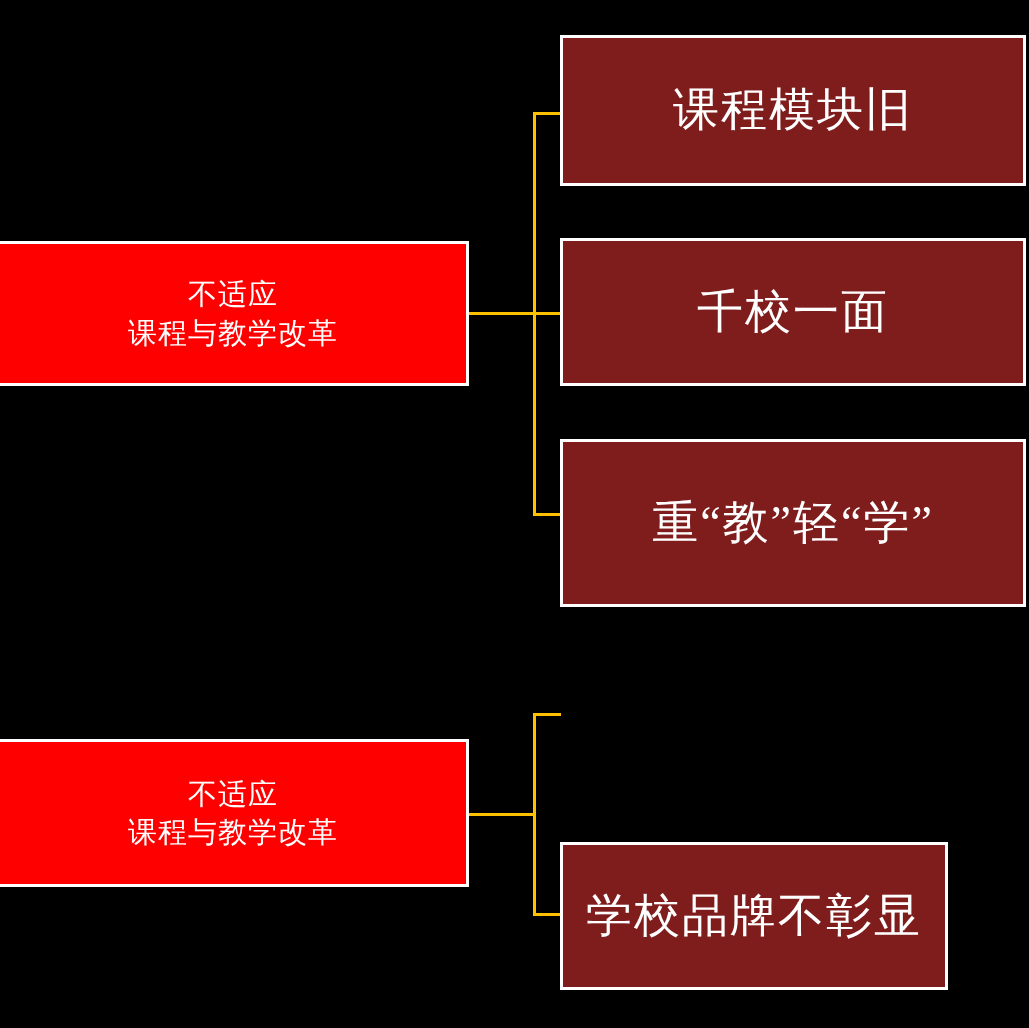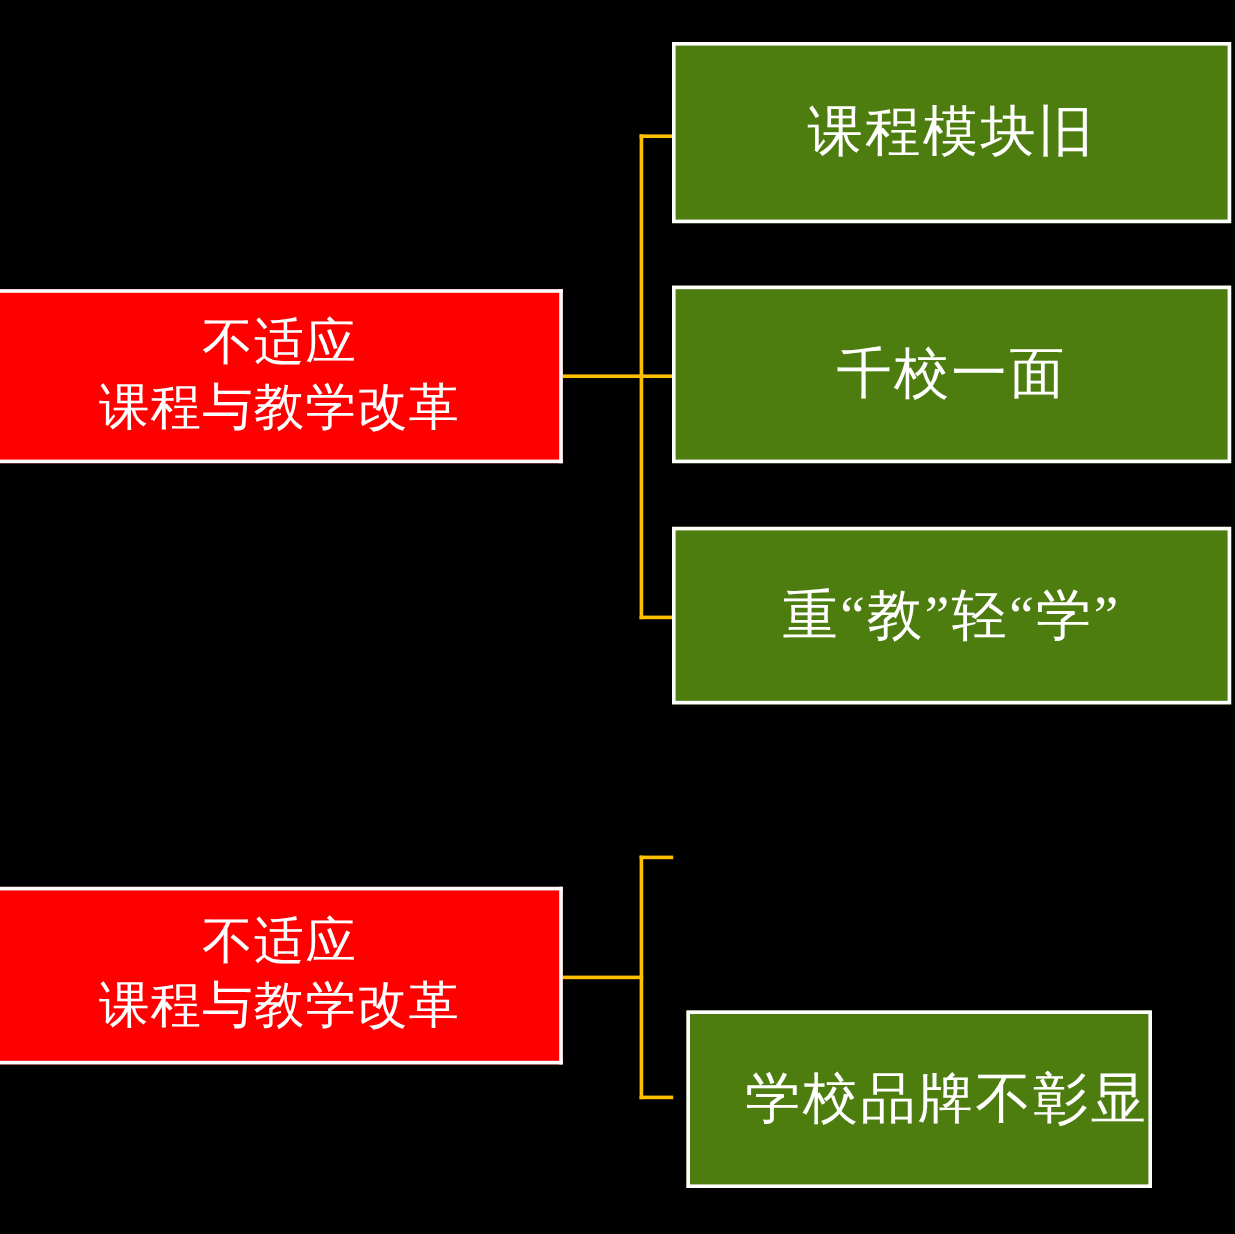--- a/index.html
+++ b/index.html
@@ -30,30 +30,30 @@
     color: #ffffff;
     text-align: center;
     line-height: 1.18;
     white-space: nowrap;
   }
 
   .node-primary {
     background: #FF0000;
     border: 3px solid #ffffff;
     border-left: 0;
-    font-size: 42px;
+    font-size: 29px;
     letter-spacing: 1px;
   }
   .node-primary .line {
     display: block;
   }
   .node-primary .line-1 { margin-bottom: 4px; }
 
   .node-secondary {
-    background: #4d7c0f;
+    background: #7f1d1d;
     border: 3px solid #ffffff;
     font-size: 46px;
     letter-spacing: 2px;
   }
 
   
   .conn {
     position: absolute;
     background: #FFC000;
   }
@@ -85,22 +85,22 @@
   </div>
 
   <div class="node node-secondary" style="left:560px; top:35px; width:466px; height:151px;">
     <span>课程模块旧</span>
   </div>
 
   <div class="node node-secondary" style="left:560px; top:238px; width:466px; height:148px;">
     <span>千校一面</span>
   </div>
 
-  <div class="node node-secondary" style="left:560px; top:439px; width:466px; height:148px;text-align:center;">
+  <div class="node node-secondary" style="left:560px; top:439px; width:466px; height:168px;text-align:center;">
     <span>重“教”轻“学”</span>
   </div>
 
 
-  <div class="node node-secondary" style="left:572px; top:842px; width:388px; height:148px;align-items:flex-end;">
+  <div class="node node-secondary" style="left:560px; top:842px; width:388px; height:148px;">
     <span>学校品牌不彰显</span>
   </div>
 
 </div>
 
 </body></html>

